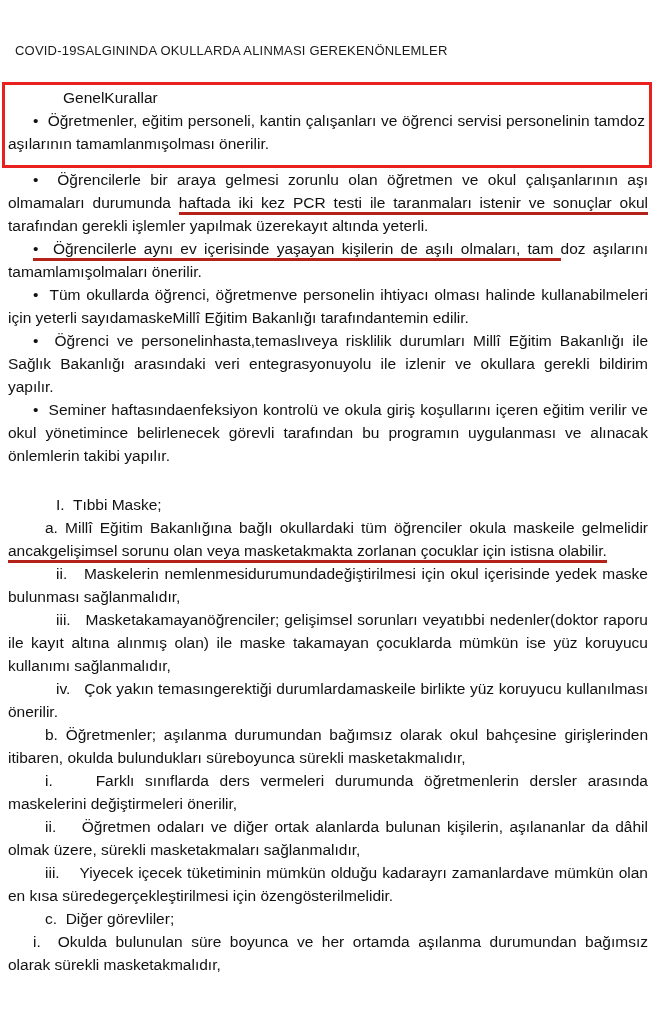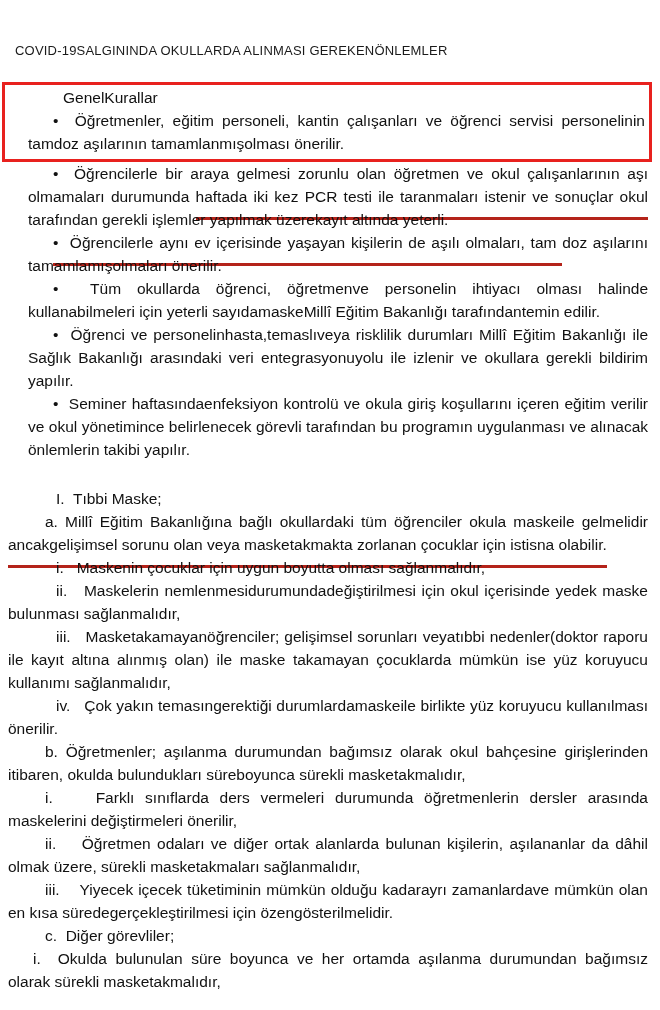--- a/index.html
+++ b/index.html
@@ -28,36 +28,36 @@
     text-align: left;
     font-size: 13px;
     font-weight: 400;
     letter-spacing: 0.2px;
     white-space: nowrap;
     color: #1a1a1a;
   }
   .red-box {
     border: 3px solid var(--box-red);
     margin: 20px -4px 0 -6px;
-    padding: 1px 4px 4px 3px;
+    padding: 1px 4px 10px 3px;
   }
   .doc-body p, .red-box p {
     margin: 0;
     text-align: justify;
   }
   p.section-heading { text-indent: 55px; text-align: left; }
-  p.bullet    { text-indent: 25px; margin-left: 20px; }
+  p.bullet    { text-indent: 25px; }
   p.letter    { text-indent: 37px; }
   p.roman     { text-indent: 48px; }
   p.roman-b   { text-indent: 37px; }
   p.roman-sm  { text-indent: 25px; }
   p.level1    { text-indent: 48px; text-align: left; margin-top: 26px !important; }
   span.u {
     border-bottom: 3px solid var(--underline-red);
-    padding-bottom: 12px;
+    padding-bottom: 1px;
   }
 </style>
 </head>
 <body>
 
 <div class="page">
   <h1 class="title">COVID-19SALGININDA OKULLARDA ALINMASI GEREKENÖNLEMLER</h1>
 
   <div class="red-box">
       <p class="section-heading"><span>GenelKurallar</span></p>
@@ -65,21 +65,20 @@
     </div>
 
   <div class="doc-body">
       <p class="bullet"><span>•&nbsp; Öğrencilerle bir araya gelmesi zorunlu olan öğretmen ve okul çalışanlarının aşı olmamaları durumunda </span><span class="u">haftada iki kez PCR testi ile taranmaları istenir ve sonuçlar okul</span><span> tarafından gerekli işlemler yapılmak üzerekayıt altında yeterli.</span></p>
       <p class="bullet"><span class="u">•&nbsp; Öğrencilerle aynı ev içerisinde yaşayan kişilerin de aşılı olmaları, tam </span><span>doz aşılarını tamamlamışolmaları önerilir.</span></p>
       <p class="bullet"><span>•&nbsp; Tüm okullarda öğrenci, öğretmenve personelin ihtiyacı olması halinde kullanabilmeleri için yeterli sayıdamaskeMillî Eğitim Bakanlığı tarafındantemin edilir.</span></p>
       <p class="bullet"><span>•&nbsp; Öğrenci ve personelinhasta,temaslıveya risklilik durumları Millî Eğitim Bakanlığı ile Sağlık Bakanlığı arasındaki veri entegrasyonuyolu ile izlenir ve okullara gerekli bildirim yapılır.</span></p>
       <p class="bullet"><span>•&nbsp; Seminer haftasındaenfeksiyon kontrolü ve okula giriş koşullarını içeren eğitim verilir ve okul yönetimince belirlenecek görevli tarafından bu programın uygulanması ve alınacak önlemlerin takibi yapılır.</span></p>
       <p class="level1"><span>I.&nbsp; Tıbbi Maske;</span></p>
       <p class="letter"><span>a.&nbsp;Millî Eğitim Bakanlığına bağlı okullardaki tüm öğrenciler okula maskeile gelmelidir </span><span class="u">ancakgelişimsel sorunu olan veya masketakmakta zorlanan çocuklar için istisna olabilir.</span></p>
-      <p class="roman"><span>i.&nbsp;&nbsp; Maskenin çocuklar için uygun boyutta olması sağlanmalıdır,</span></p>
       <p class="roman"><span>ii.&nbsp;&nbsp; Maskelerin nemlenmesidurumundadeğiştirilmesi için okul içerisinde yedek maske bulunması sağlanmalıdır,</span></p>
       <p class="roman"><span>iii.&nbsp;&nbsp; Masketakamayanöğrenciler; gelişimsel sorunları veyatıbbi nedenler(doktor raporu ile kayıt altına alınmış olan) ile maske takamayan çocuklarda mümkün ise yüz koruyucu kullanımı sağlanmalıdır,</span></p>
       <p class="roman"><span>iv.&nbsp;&nbsp; Çok yakın temasıngerektiği durumlardamaskeile birlikte yüz koruyucu kullanılması önerilir.</span></p>
       <p class="letter"><span>b.&nbsp;Öğretmenler; aşılanma durumundan bağımsız olarak okul bahçesine girişlerinden itibaren, okulda bulundukları süreboyunca sürekli masketakmalıdır,</span></p>
       <p class="roman-b"><span>i.&nbsp;&nbsp;&nbsp; Farklı sınıflarda ders vermeleri durumunda öğretmenlerin dersler arasında maskelerini değiştirmeleri önerilir,</span></p>
       <p class="roman-b"><span>ii.&nbsp;&nbsp;&nbsp; Öğretmen odaları ve diğer ortak alanlarda bulunan kişilerin, aşılananlar da dâhil olmak üzere, sürekli masketakmaları sağlanmalıdır,</span></p>
       <p class="roman-b"><span>iii.&nbsp;&nbsp;&nbsp; Yiyecek içecek tüketiminin mümkün olduğu kadarayrı zamanlardave mümkün olan en kısa süredegerçekleştirilmesi için özengösterilmelidir.</span></p>
       <p class="letter"><span>c.&nbsp;&nbsp;Diğer görevliler;</span></p>
       <p class="roman-sm"><span>i.&nbsp;&nbsp;Okulda bulunulan süre boyunca ve her ortamda aşılanma durumundan bağımsız olarak sürekli masketakmalıdır,</span></p>
     </div>

